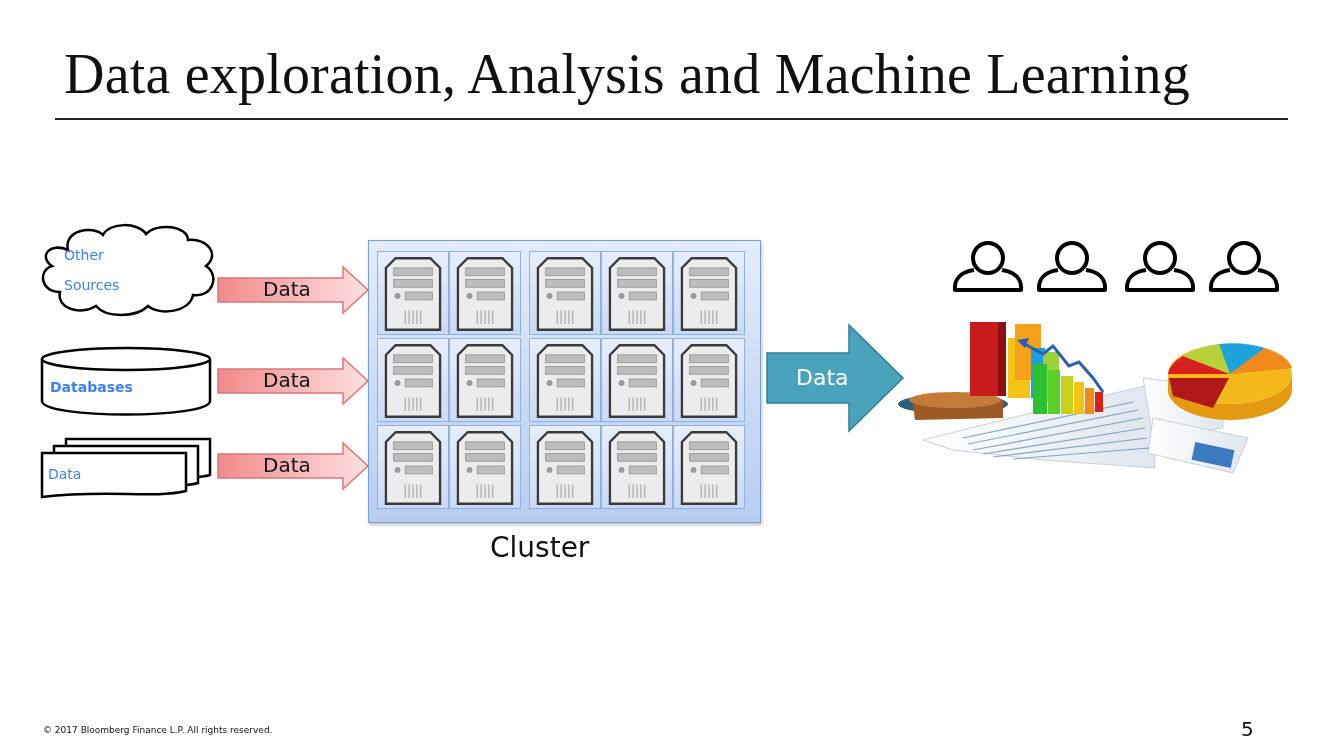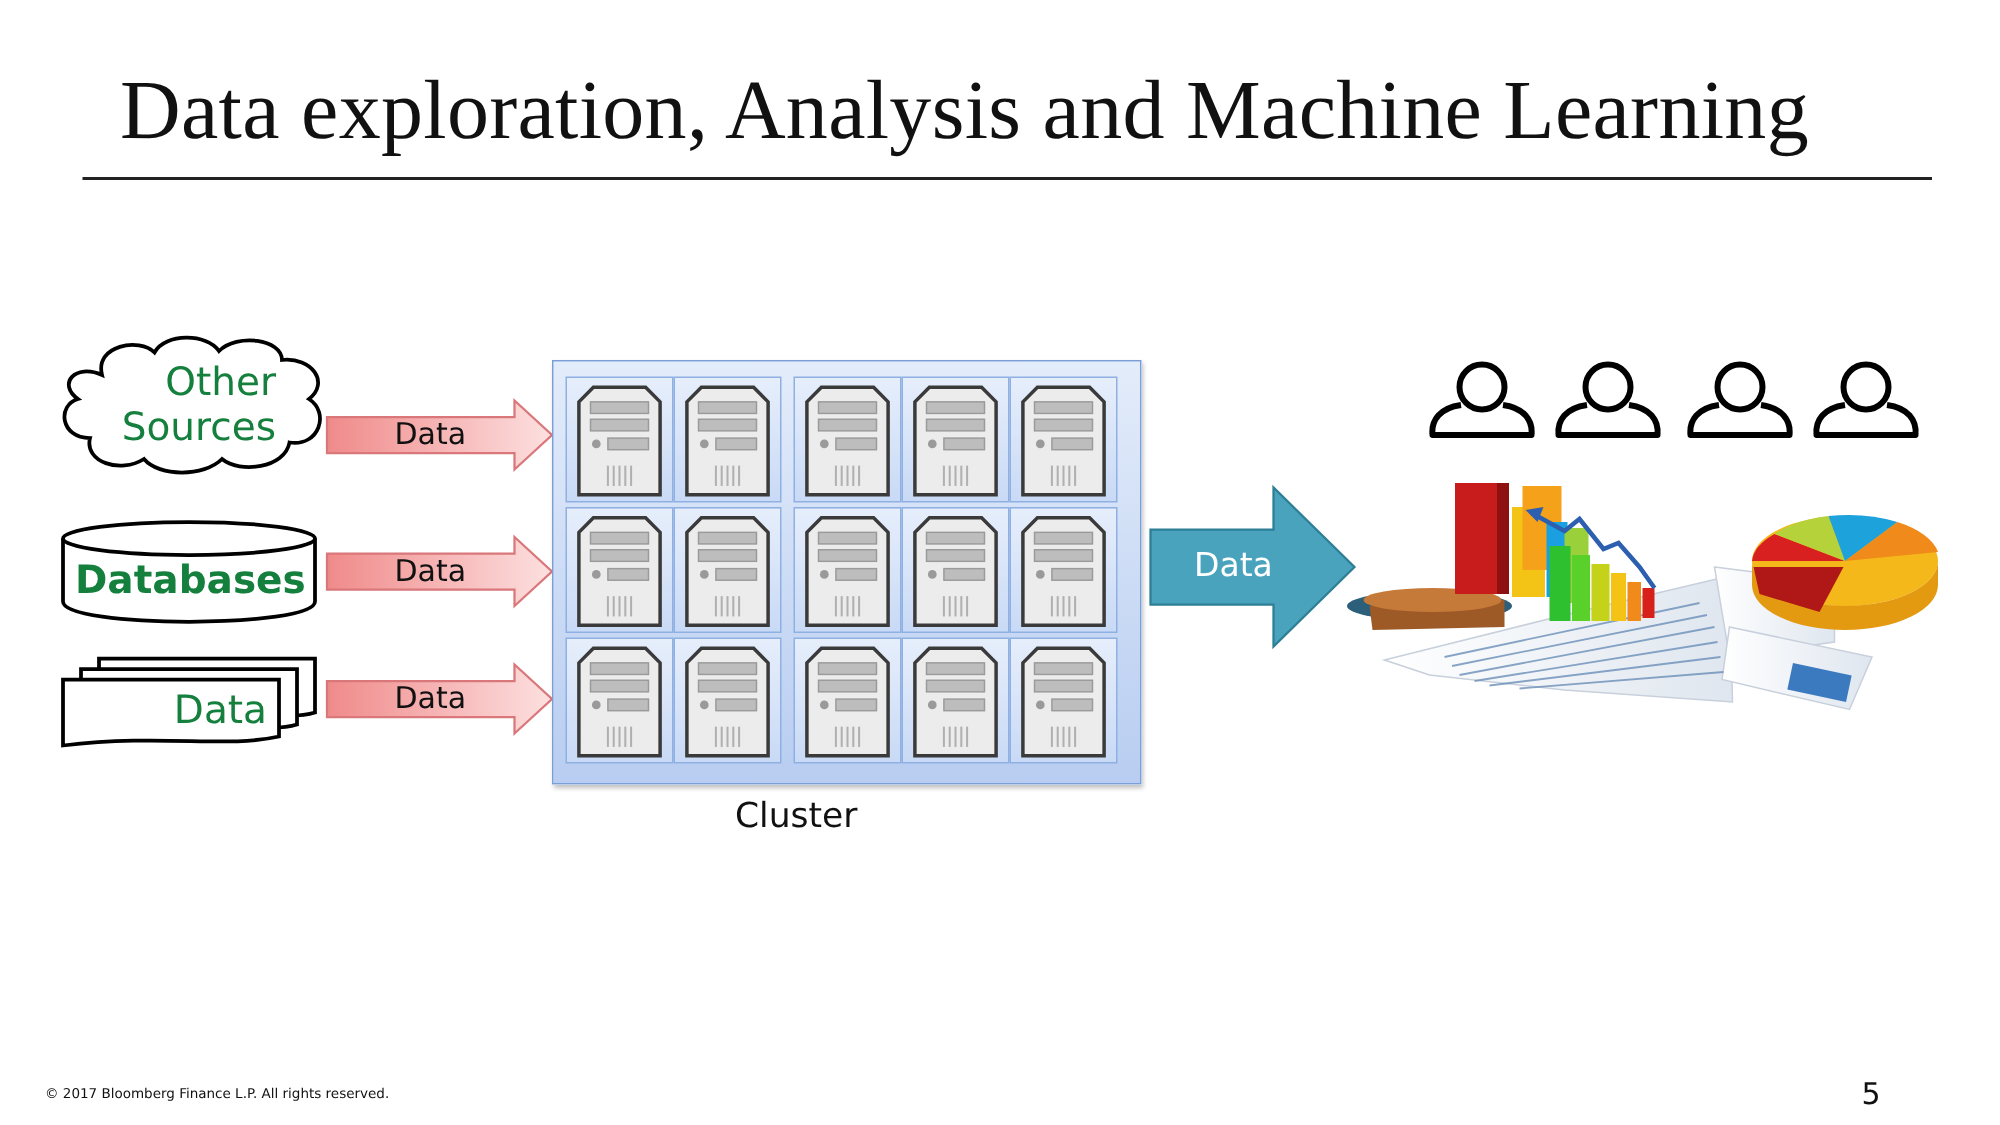--- a/index.html
+++ b/index.html
@@ -1,25 +1,25 @@
 <!DOCTYPE html>
 <html><head>
 <meta charset="utf-8">
 <style>
   html, body { margin:0; padding:0; background:#ffffff; }
   body { width:1333px; height:750px; position:relative; overflow:hidden; font-family:"Liberation Sans", sans-serif; }
-  .title { position:absolute; left:80px; top:42px; font-family:"Liberation Serif", "DejaVu Serif", serif; font-size:56px; color:#111; white-space:nowrap; letter-spacing:0.2px; }
+  .title { position:absolute; left:64px; top:42px; font-family:"Liberation Serif", "DejaVu Serif", serif; font-size:56px; color:#111; white-space:nowrap; letter-spacing:0.2px; }
   .title-rule { position:absolute; left:55px; top:118px; width:1233px; height:2px; background:#222; }
-  .src-label { position:absolute; font-family:"DejaVu Sans", sans-serif; font-size:26px; color:#15803d; text-align:right; line-height:30px; }
+  .src-label { position:absolute; font-family:"DejaVu Sans", sans-serif; font-size:14px; color:#3b82f6; text-align:left; line-height:30px; }
   .arrow-label { position:absolute; font-family:"DejaVu Sans", sans-serif; font-size:20px; color:#111; }
   .cluster-box { position:absolute; left:368px; top:240px; width:391px; height:281px; background:linear-gradient(#e3ecfa,#b8cdf1); border:1px solid #7a9fd8; box-shadow:1px 2px 3px rgba(0,0,0,.25); }
   .cell { position:absolute; width:72px; height:84px; border:1px solid #8fb0e2; background:linear-gradient(#e6eefb,#c9daf6); box-sizing:border-box; }
-  .cluster-label { position:absolute; left:490px; top:531px; font-family:"DejaVu Sans", sans-serif; font-size:23px; color:#111; }
+  .cluster-label { position:absolute; left:490px; top:531px; font-family:"DejaVu Sans", sans-serif; font-size:28px; color:#111; }
   .out-label { position:absolute; left:796px; top:365px; font-family:"DejaVu Sans", sans-serif; font-size:22px; color:#ffffff; }
-  .footer { position:absolute; left:30px; top:725px; font-family:"DejaVu Sans", sans-serif; font-size:9px; color:#111; }
+  .footer { position:absolute; left:43px; top:725px; font-family:"DejaVu Sans", sans-serif; font-size:9px; color:#111; }
   .page-num { position:absolute; left:1241px; top:717px; font-family:"DejaVu Sans", sans-serif; font-size:20px; color:#111; }
   svg { position:absolute; overflow:visible; }
 </style>
 </head>
 <body>
 
 <div class="title">Data exploration, Analysis and Machine Learning</div>
 <div class="title-rule"></div>
 
 <svg style="left:38px;top:220px;" width="185" height="100" viewBox="0 0 185 100">

